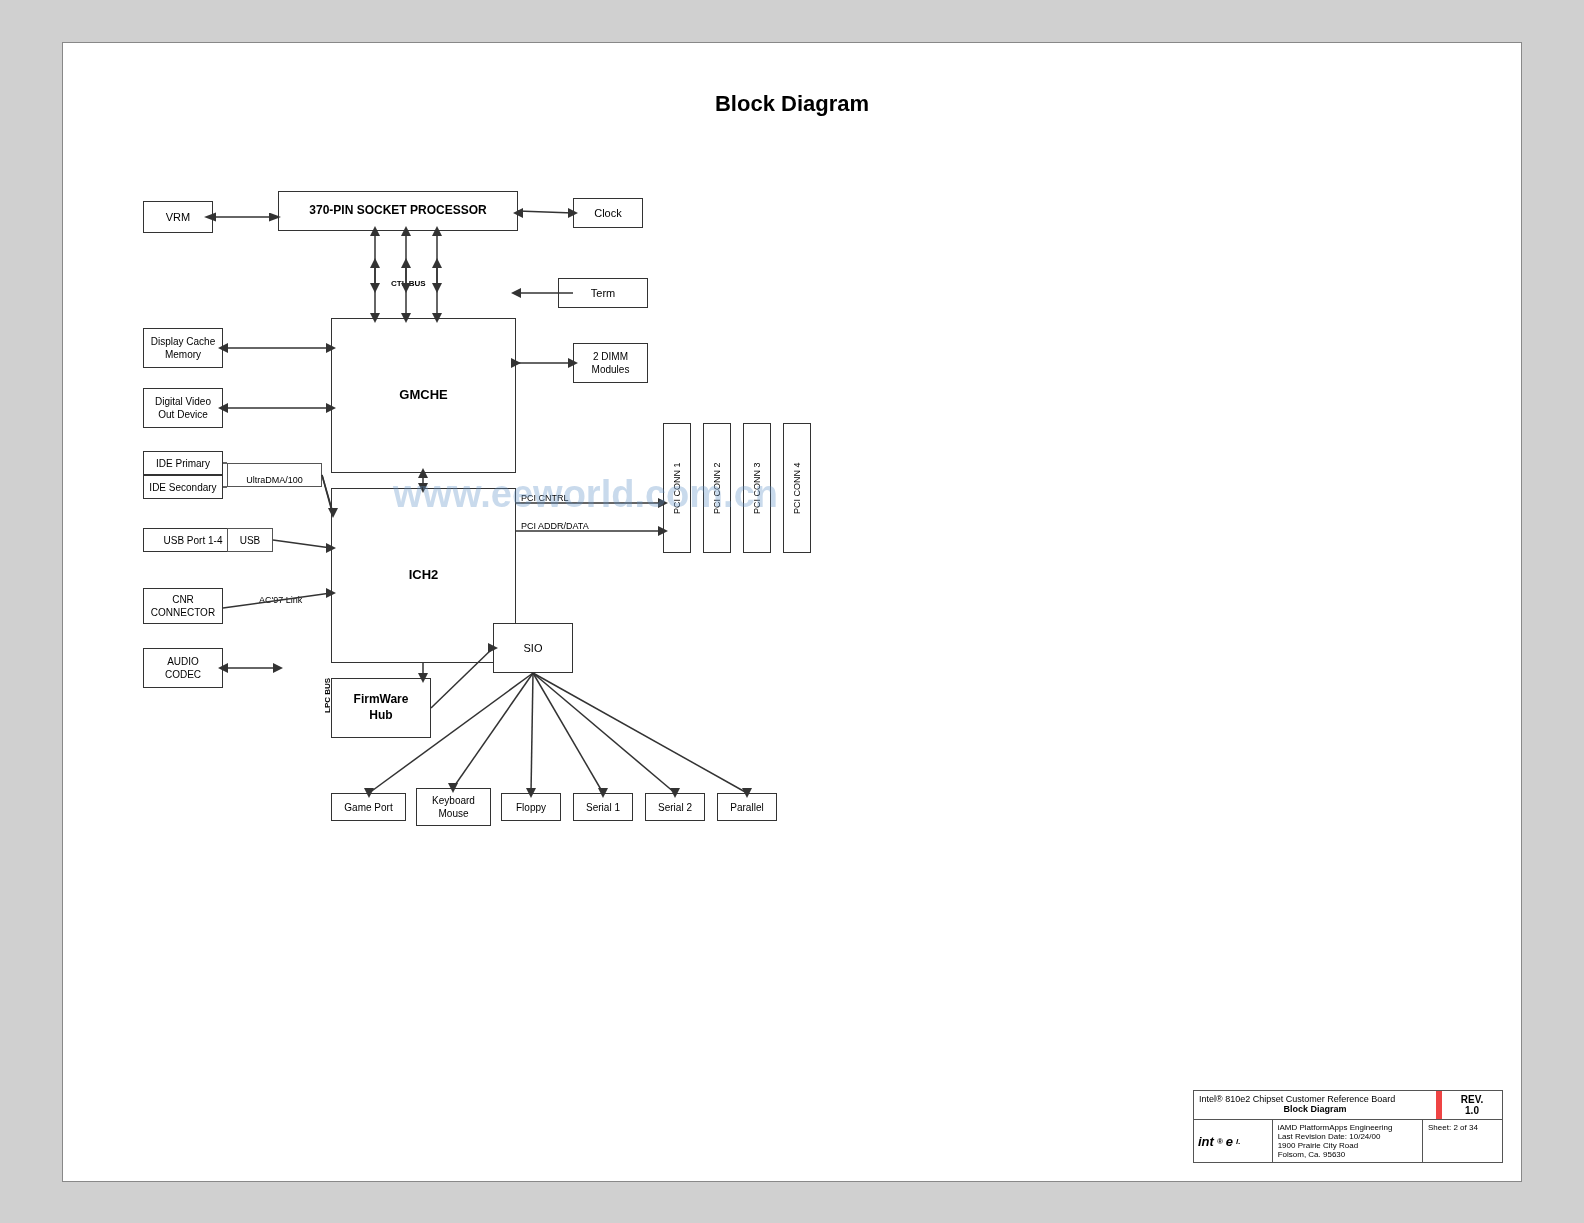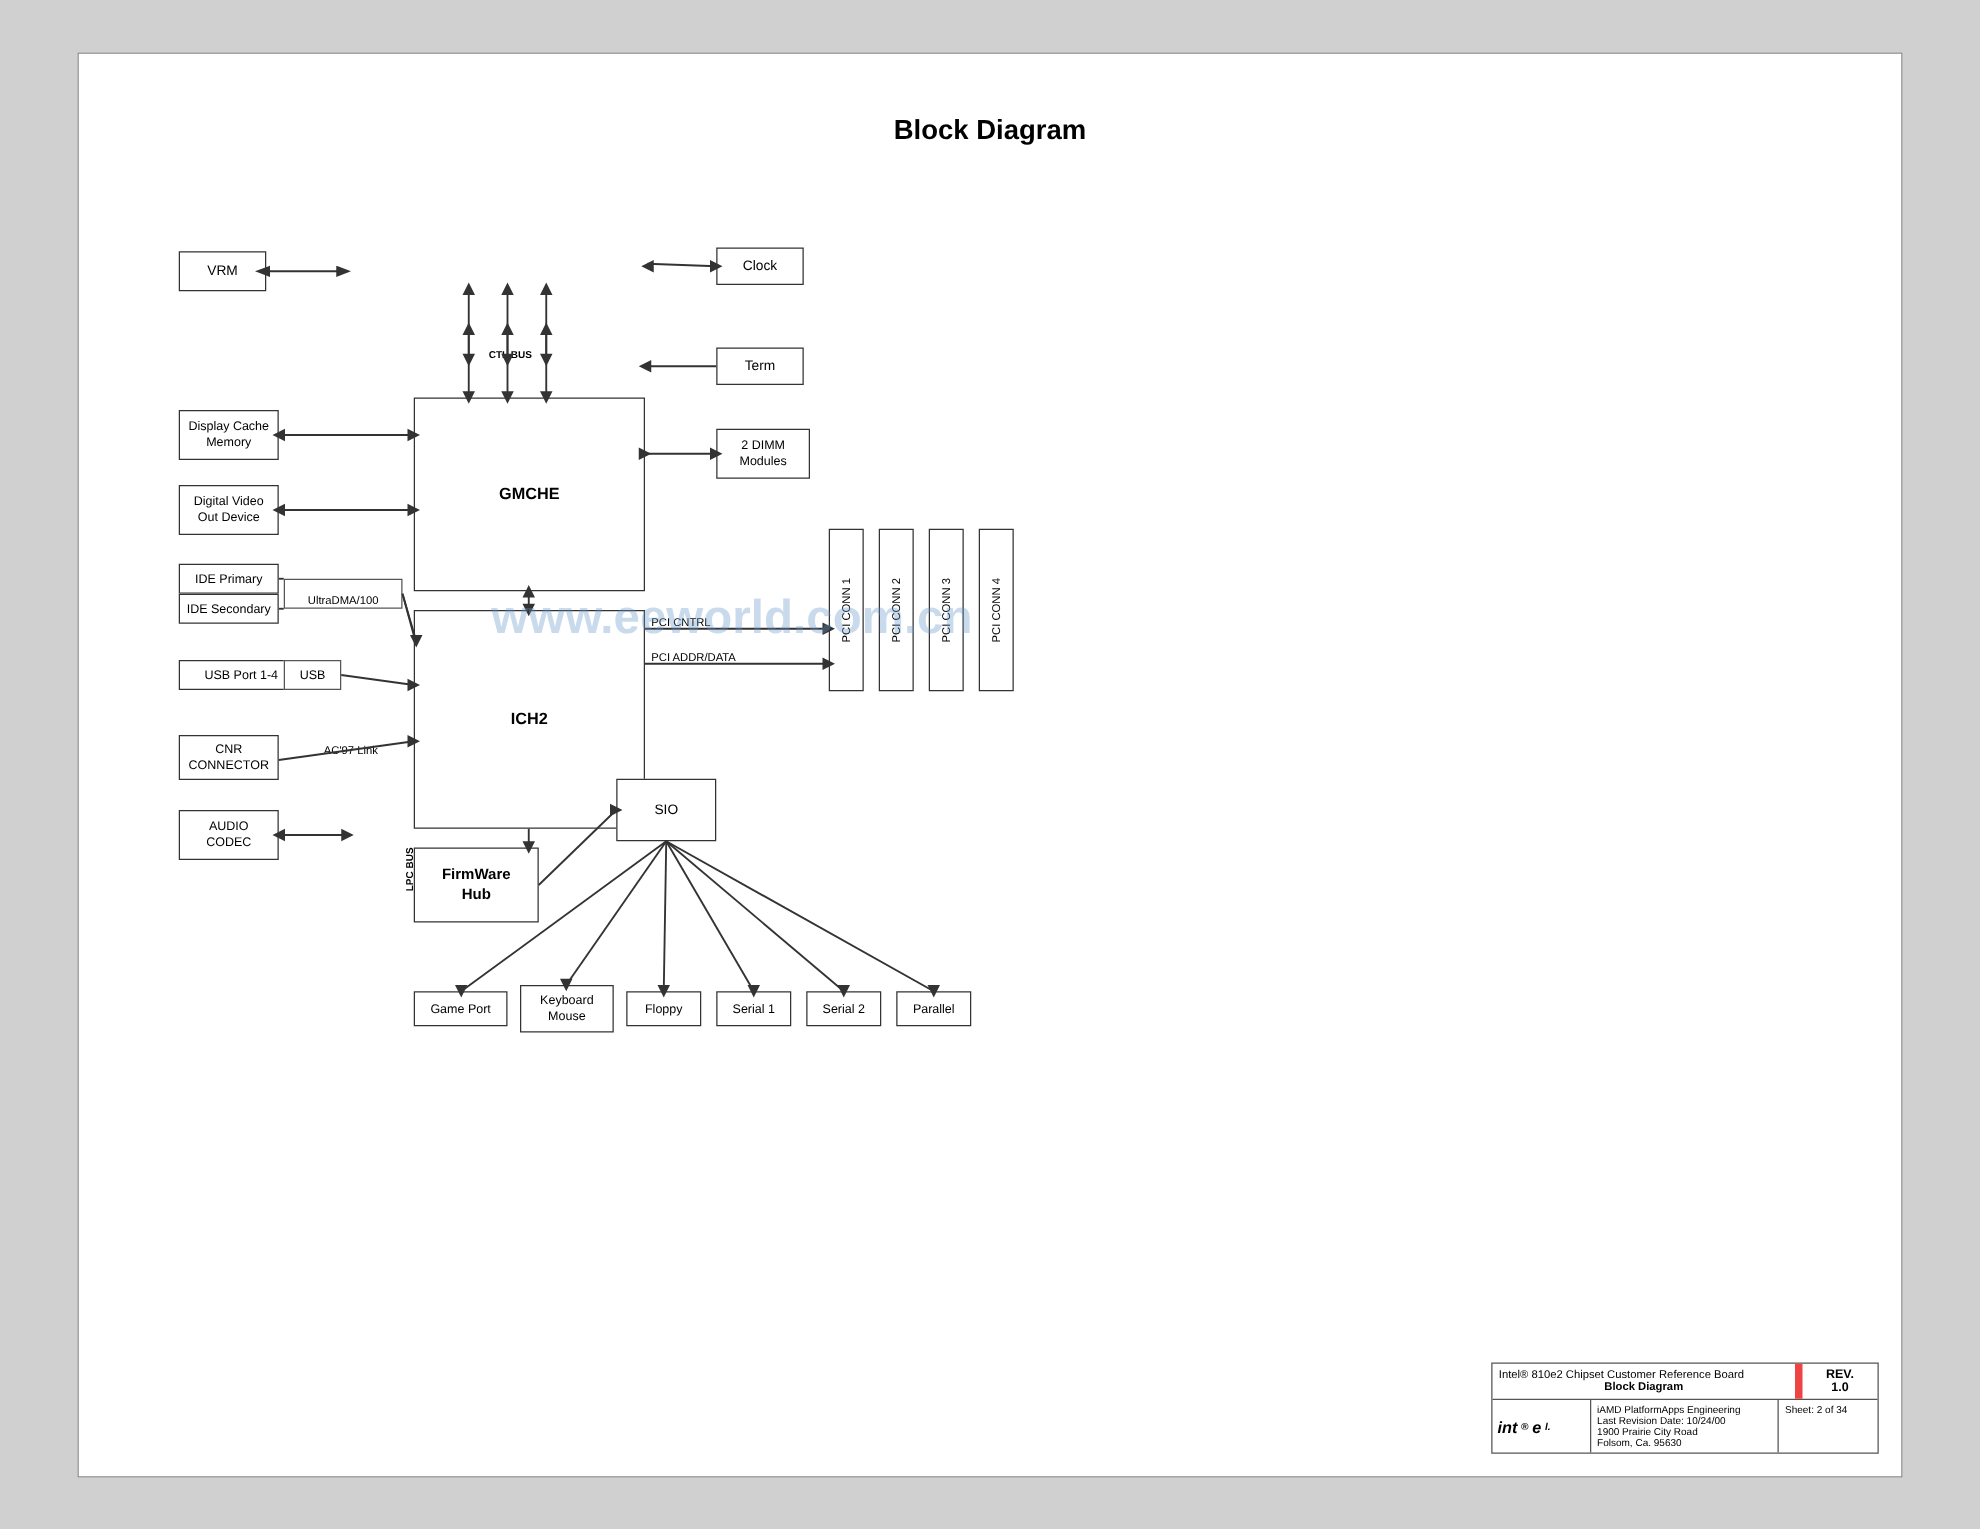--- a/index.html
+++ b/index.html
@@ -144,26 +144,29 @@
   <div class="title">Block Diagram</div>
 
   <div class="diagram">
 
     <div class="watermark">www.eeworld.com.cn</div>
 
     <div class="block" style="left:20px; top:68px; width:70px; height:32px;">
       <span>VRM</span>
     </div>
 
+    <div class="block" style="left:155px; top:58px; width:240px; height:40px;">
+      <span style="font-weight:bold;font-size:12px;">370-PIN SOCKET PROCESSOR</span>
+    </div>
 
     <div class="block" style="left:450px; top:65px; width:70px; height:30px;">
       <span>Clock</span>
     </div>
 
-    <div class="block" style="left:450px; top:145px; width:70px; height:30px;">
+    <div class="block" style="left:435px; top:145px; width:90px; height:30px;">
       <span>Term</span>
     </div>
 
     <div class="block" style="left:20px; top:195px; width:80px; height:40px;">
       <span style="text-align:center;font-size:10px;">Display Cache<br>Memory</span>
     </div>
 
     <div class="block" style="left:20px; top:255px; width:80px; height:40px;">
       <span style="text-align:center;font-size:10px;">Digital Video<br>Out Device</span>
     </div>

